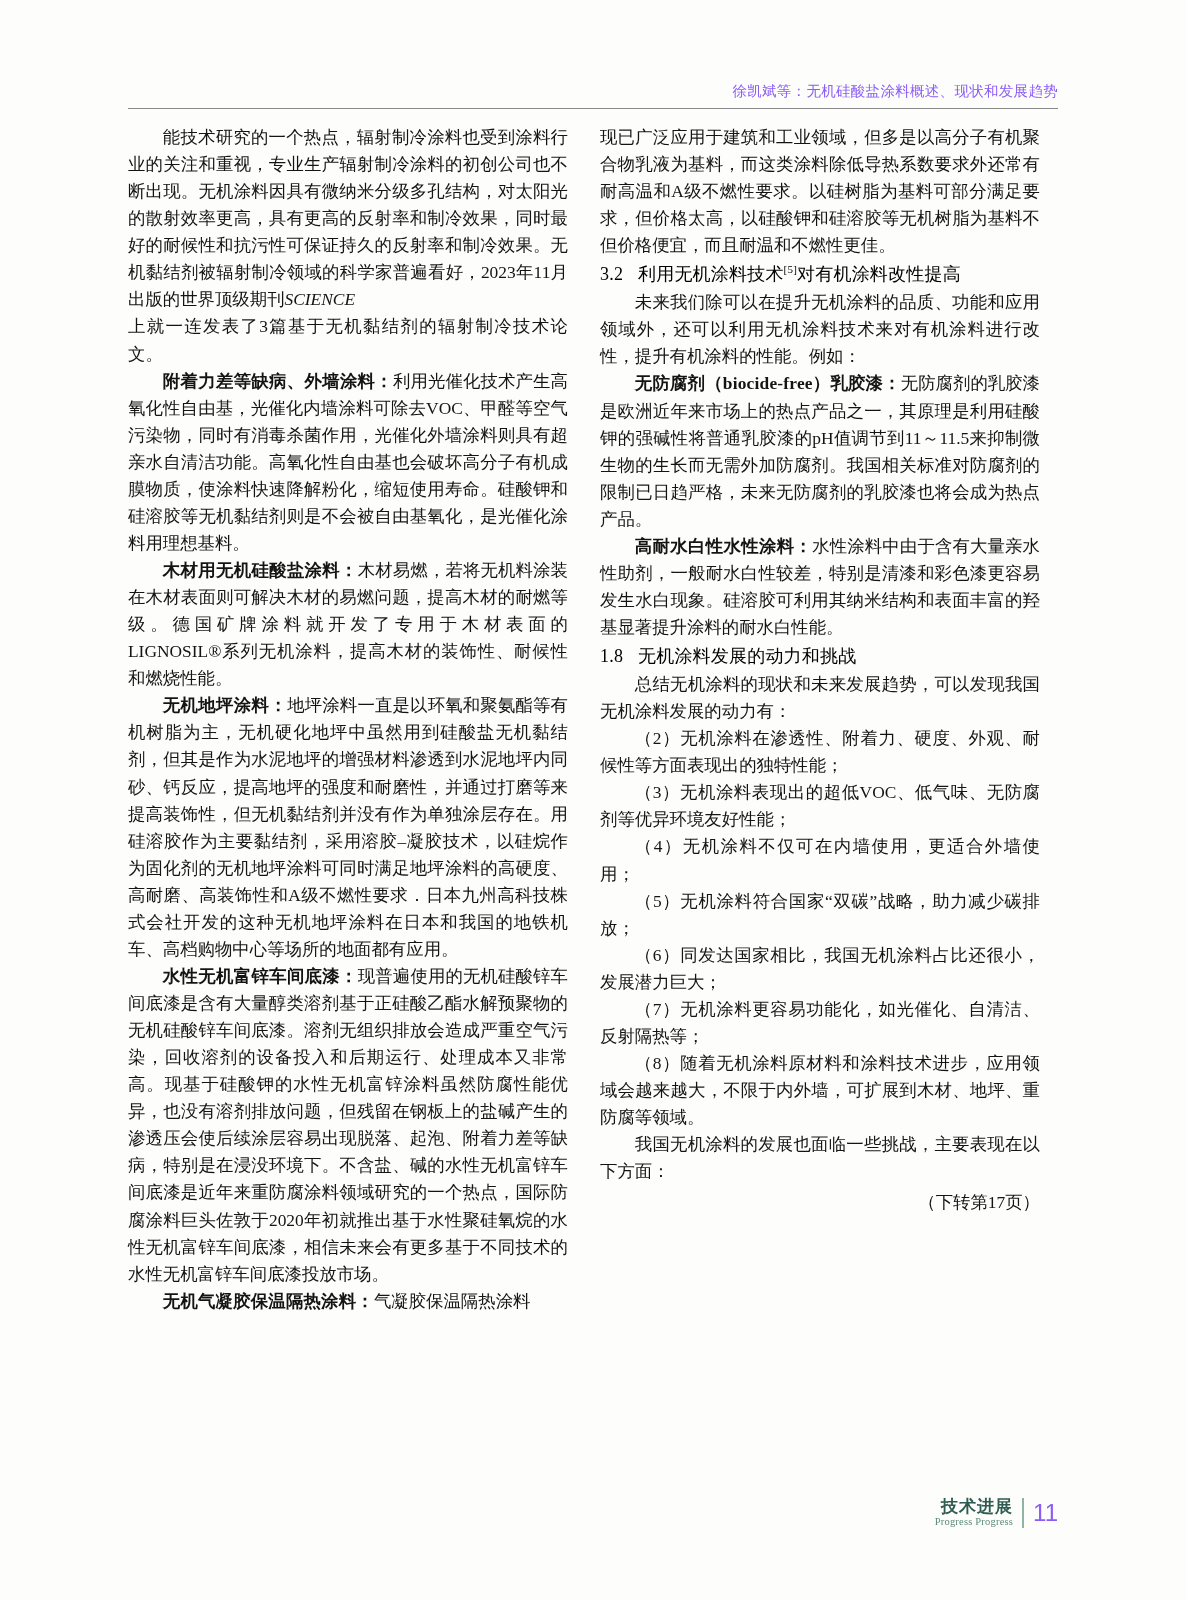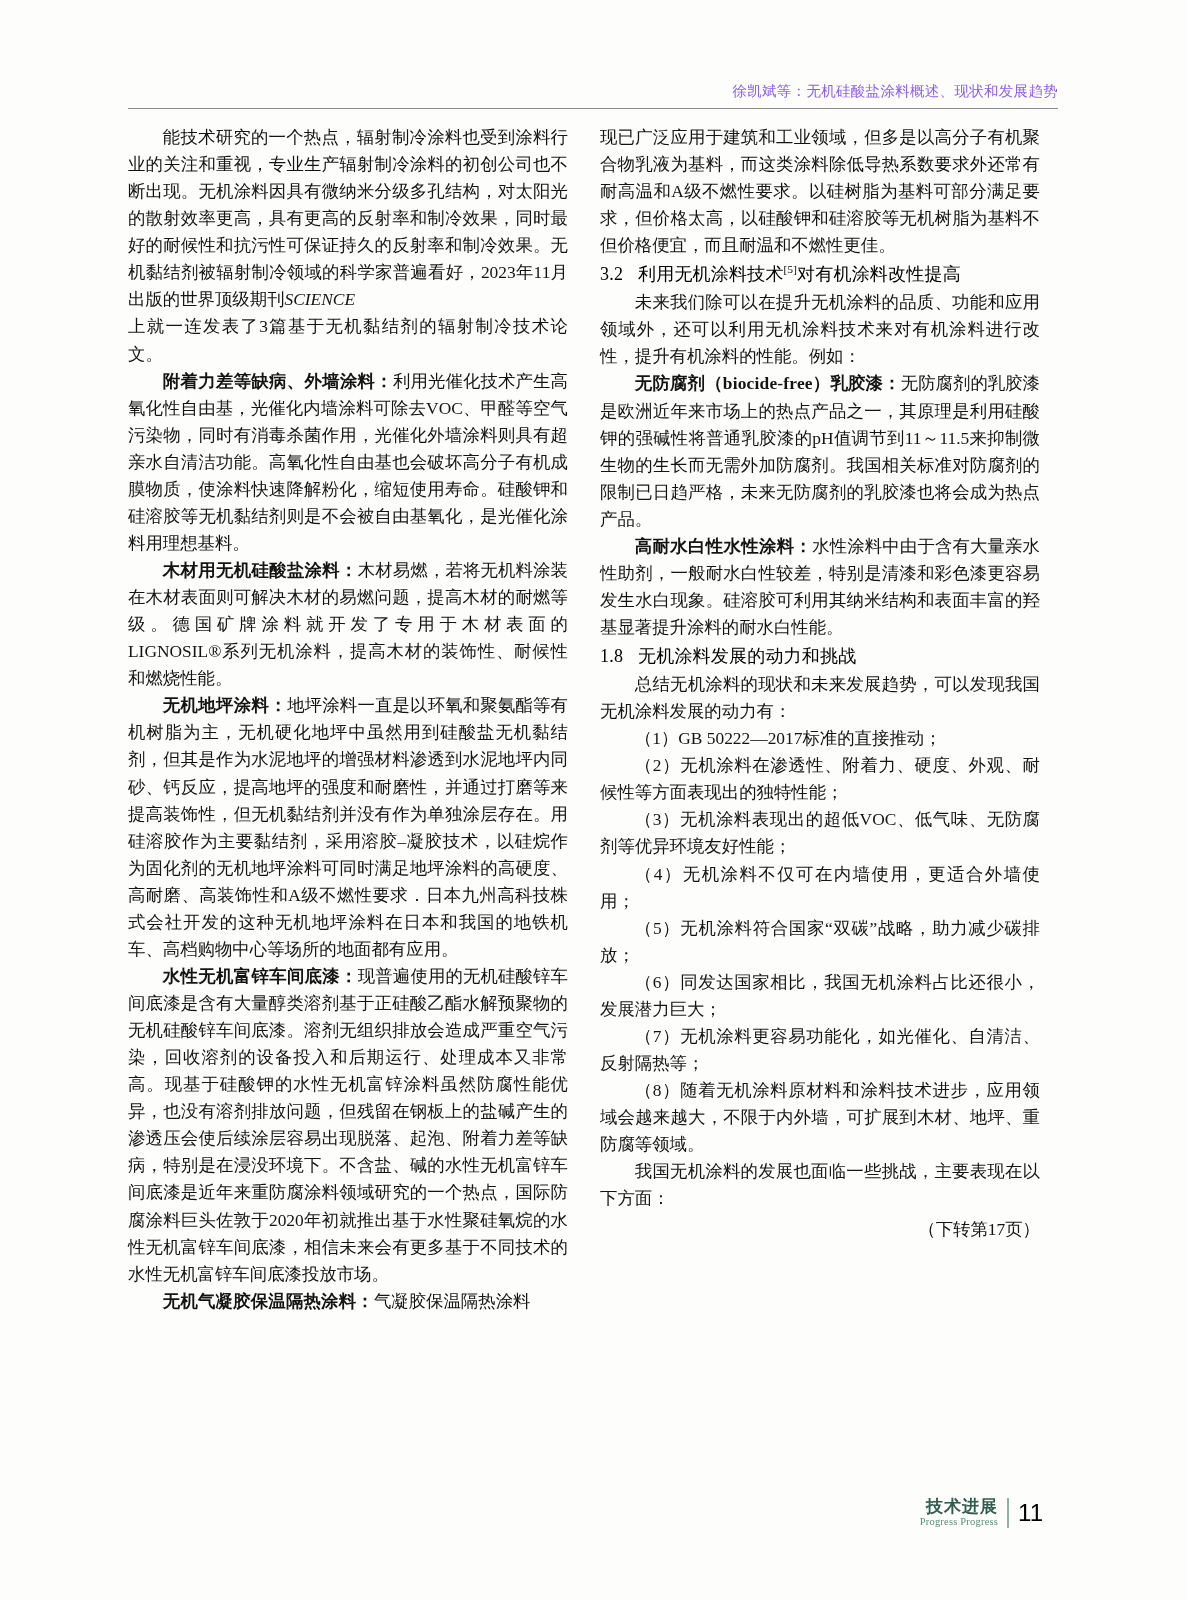--- a/index.html
+++ b/index.html
@@ -80,21 +80,21 @@
     display: inline-block;
     min-width: 38px;
   }
   .italic { font-style: italic; }
   .sup { font-size: 11px; vertical-align: super; }
   .serif-latin { font-family: "Liberation Serif", serif; }
 
   
   .footer {
     position: absolute;
-    right: 144px;
+    right: 129px;
     bottom: 72px;
     display: flex;
     align-items: center;
     gap: 9px;
   }
   .footer-label {
     text-align: right;
     line-height: 1.12;
   }
   .footer-cn {
@@ -110,21 +110,21 @@
     letter-spacing: 0.2px;
     font-family: "Liberation Serif", serif;
   }
   .footer-rule {
     width: 2px;
     height: 30px;
     background: #8fb3a6;
   }
   .page-num {
     font-size: 24px;
-    color: #000000;
+    color: #8b5cf6;
     font-family: "Liberation Sans", sans-serif;
   }
   .jump-note {
     text-indent: 0;
     text-align: right;
     margin-top: 4px;
   }
 </style>
 </head>
 <body>
@@ -161,21 +161,20 @@
 
     <p><span class="run-head">无防腐剂（biocide-free）乳胶漆：</span><span>无防腐剂的乳胶漆是欧洲近年来市场上的热点产品之一，其原理是利用硅酸钾的强碱性将普通乳胶漆的pH值调节到11～11.5来抑制微生物的生长而无需外加防腐剂。我国相关标准对防腐剂的限制已日趋严格，未来无防腐剂的乳胶漆也将会成为热点产品。</span></p>
 
     <p><span class="run-head">高耐水白性水性涂料：</span><span>水性涂料中由于含有大量亲水性助剂，一般耐水白性较差，特别是清漆和彩色漆更容易发生水白现象。硅溶胶可利用其纳米结构和表面丰富的羟基显著提升涂料的耐水白性能。</span></p>
 
 
     <p class="sec-head"><span class="num">1.8</span><span>无机涂料发展的动力和挑战</span></p>
 
     <p>总结无机涂料的现状和未来发展趋势，可以发现我国无机涂料发展的动力有：</p>
 
-    <p>（1）GB 50222—2017标准的直接推动；</p>
     <p>（2）无机涂料在渗透性、附着力、硬度、外观、耐候性等方面表现出的独特性能；</p>
     <p>（3）无机涂料表现出的超低VOC、低气味、无防腐剂等优异环境友好性能；</p>
     <p>（4）无机涂料不仅可在内墙使用，更适合外墙使用；</p>
     <p>（5）无机涂料符合国家“双碳”战略，助力减少碳排放；</p>
     <p>（6）同发达国家相比，我国无机涂料占比还很小，发展潜力巨大；</p>
     <p>（7）无机涂料更容易功能化，如光催化、自清洁、反射隔热等；</p>
     <p>（8）随着无机涂料原材料和涂料技术进步，应用领域会越来越大，不限于内外墙，可扩展到木材、地坪、重防腐等领域。</p>
 
     <p>我国无机涂料的发展也面临一些挑战，主要表现在以下方面：</p>
 

